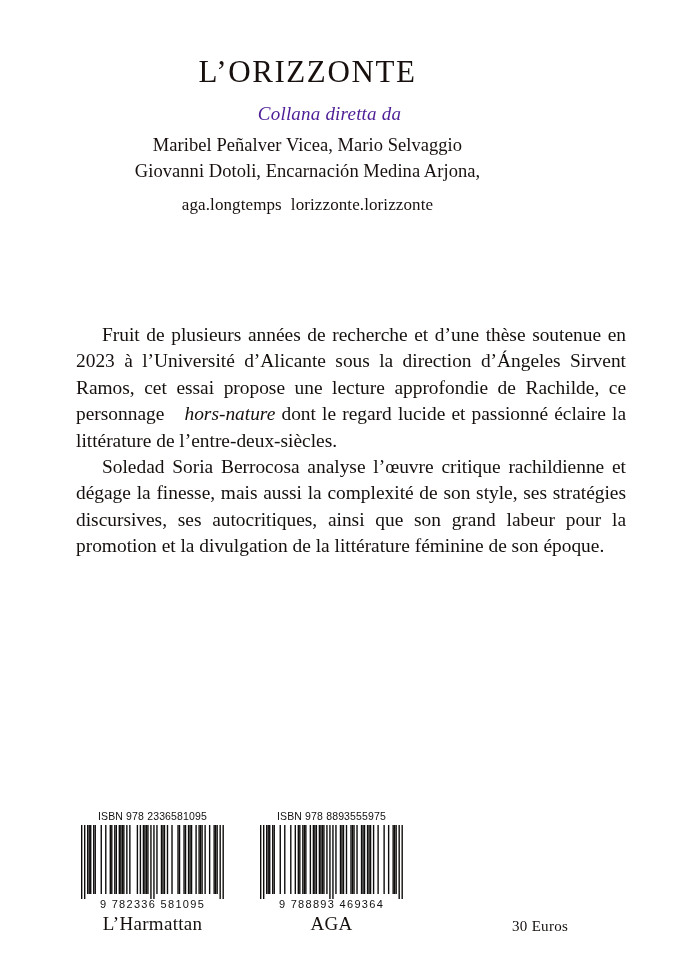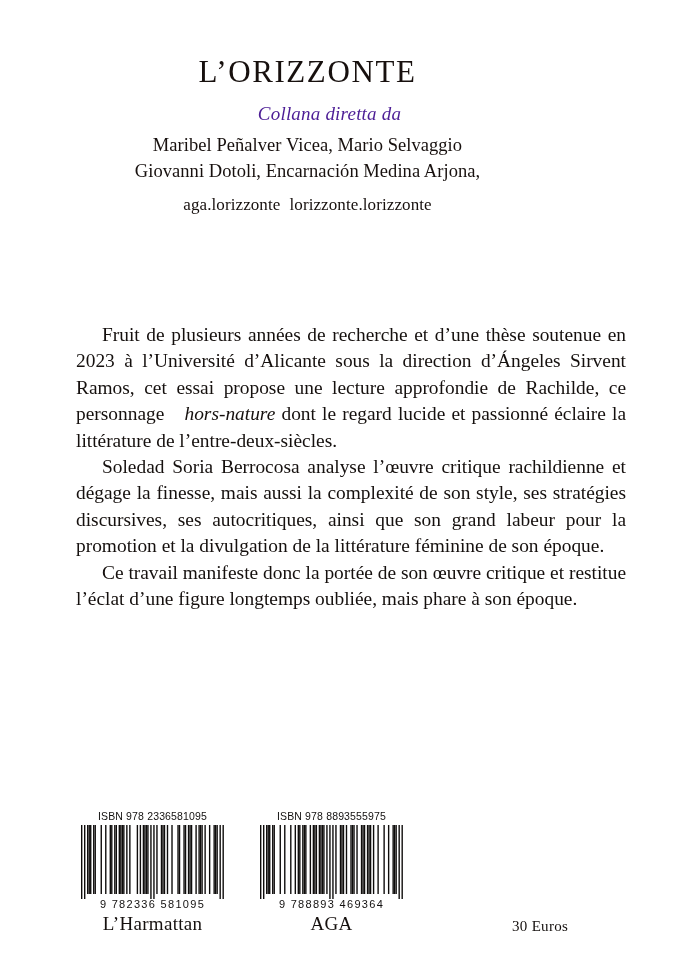--- a/index.html
+++ b/index.html
@@ -147,28 +147,27 @@
 <div class="page">
 
   <div class="series-header">
     <div class="series-title">L’ORIZZONTE</div>
     <div class="series-subtitle">Collana diretta da</div>
     <div class="series-editors">
       <div>Maribel Peñalver Vicea, Mario Selvaggio</div>
       <div>Giovanni Dotoli, Encarnación Medina Arjona,</div>
     </div>
     <div class="series-links">
-      <span>aga.lorizzonte</span><span class="link-gap"></span><span>lorizzonte.lorizzonte</span>
+      <span>aga.longtemps</span><span class="link-gap"></span><span>lorizzonte.lorizzonte</span>
     </div>
   </div>
 
   <div class="blurb">
     <p><span>Fruit de plusieurs années de recherche et d’une thèse soutenue en 2023 à l’Université d’Alicante sous la direction d’Ángeles Sirvent Ramos, cet essai propose une lecture approfondie de Rachilde, ce personnage </span><i>hors-nature</i><span> dont le regard lucide et passionné éclaire la littérature de l’entre-deux-siècles.</span></p>
     <p>Soledad Soria Berrocosa analyse l’œuvre critique rachildienne et dégage la finesse, mais aussi la complexité de son style, ses stratégies discursives, ses autocritiques, ainsi que son grand labeur pour la promotion et la divulgation de la littérature féminine de son époque.</p>
-    <p>Ce travail manifeste donc la portée de son œuvre critique et restitue l’éclat d’une figure longtemps oubliée, mais phare à son époque.</p>
   </div>
 
   <div class="footer">
 
     <div class="barcode-block first">
       <div class="isbn-caption">ISBN 978 2336581095</div>
       <div class="barcode">
         <svg class="bars" viewBox="0 0 143 74" preserveAspectRatio="none">
             <rect x="0.000" y="0" width="1.385" height="74" fill="#0e0c0b"></rect>
             <rect x="3.011" y="0" width="1.385" height="74" fill="#0e0c0b"></rect>

